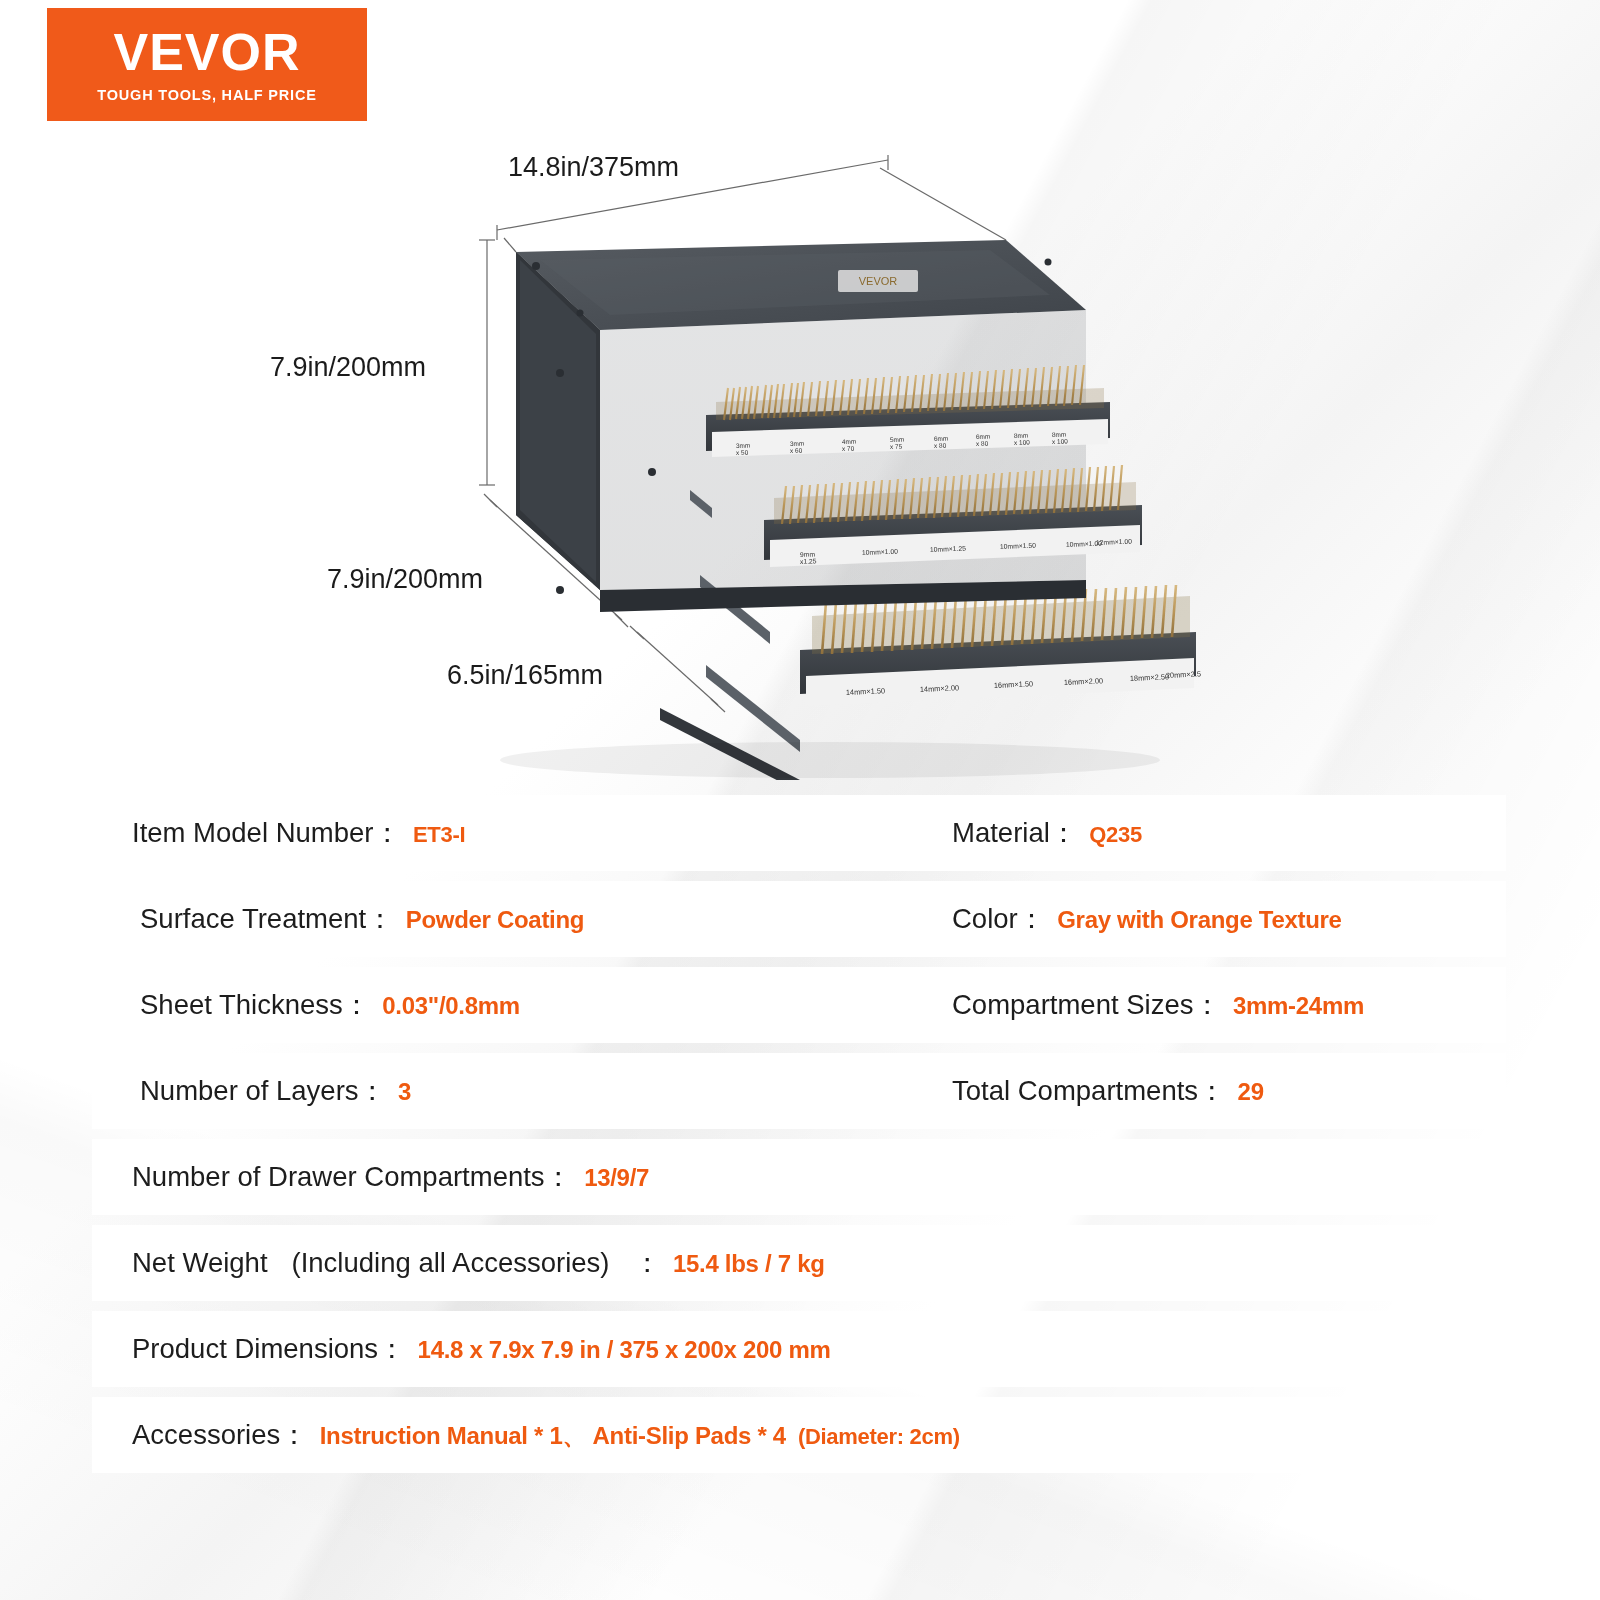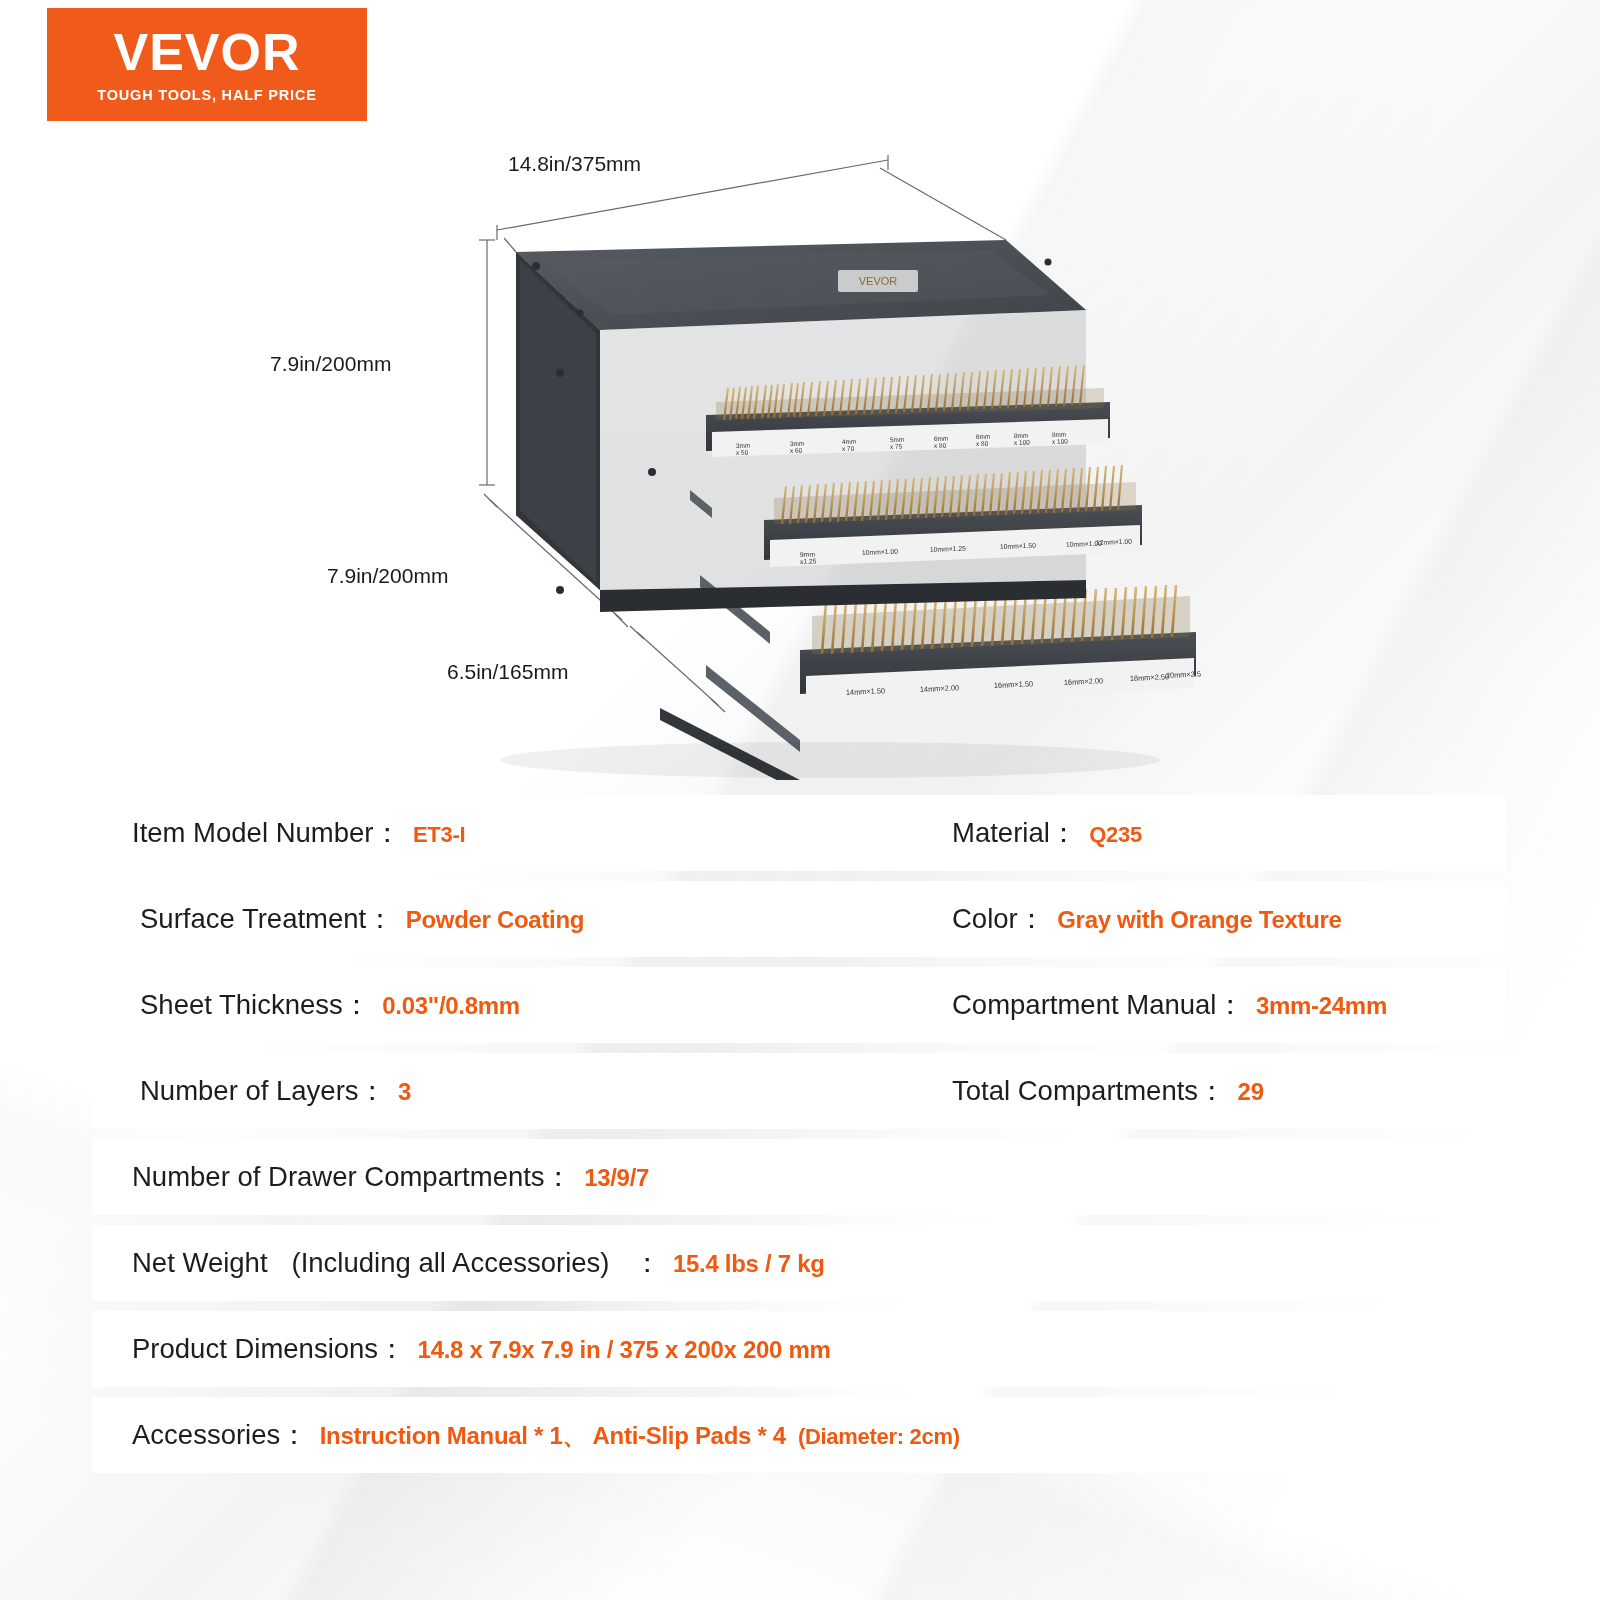--- a/index.html
+++ b/index.html
@@ -48,21 +48,21 @@
     margin-top: 9px;
   }
 
   
   .hero { position: absolute; left: 0; top: 120px; width: 1600px; height: 660px; }
 
   svg.product { position: absolute; left: 0; top: 0; }
 
   .dim-label {
     position: absolute;
-    font-size: 21px;
+    font-size: 27px;
     color: #1b1b1b;
     font-family: "Liberation Sans", sans-serif;
     white-space: nowrap;
   }
   .dim-top   { left: 508px; top: 32px; }
   .dim-left  { left: 270px; top: 232px; }
   .dim-depth { left: 327px; top: 444px; }
   .dim-front { left: 447px; top: 540px; }
 
   
@@ -420,21 +420,21 @@
         <span class="val big">Gray with Orange Texture</span>
       </div>
     </div>
 
     <div class="row indent">
       <div class="cell">
         <span class="lbl">Sheet Thickness：</span>
         <span class="val big">0.03"/0.8mm</span>
       </div>
       <div class="cell right">
-        <span class="lbl">Compartment Manual：</span>
+        <span class="lbl">Compartment Sizes：</span>
         <span class="val big">3mm-24mm</span>
       </div>
     </div>
 
     <div class="row indent">
       <div class="cell">
         <span class="lbl">Number of Layers：</span>
         <span class="val big">3</span>
       </div>
       <div class="cell right">

